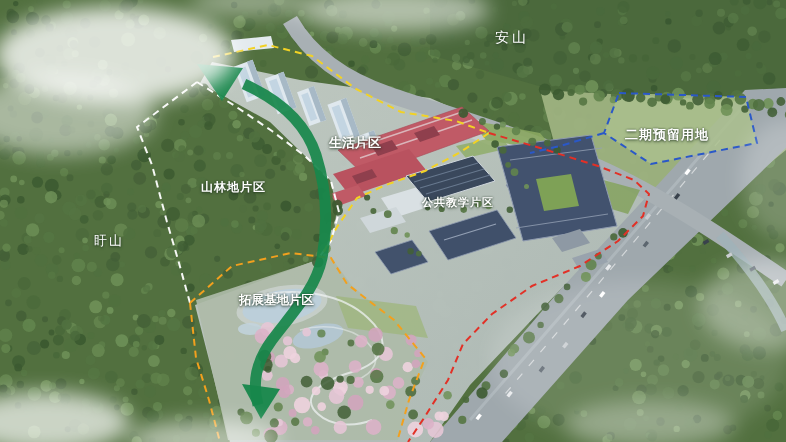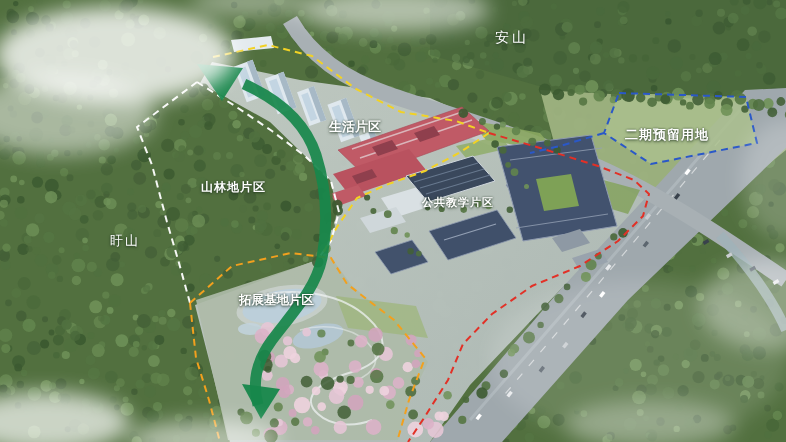--- a/index.html
+++ b/index.html
@@ -4,23 +4,23 @@
 <style>
   html,body{margin:0;padding:0;background:#222;}
   .stage{position:relative;width:786px;height:442px;overflow:hidden;
          font-family:"Liberation Sans","DejaVu Sans",sans-serif;background:#52703f;}
   .stage svg{position:absolute;left:0;top:0;}
   .lbl{position:absolute;color:#ffffff;white-space:nowrap;
        text-shadow:0 1px 3px rgba(30,50,30,.85),0 0 2px rgba(30,50,30,.6);
        line-height:1;user-select:none;}
   .lbl-anshan{left:495px;top:30px;font-size:14px;letter-spacing:3px;}
   .lbl-phase2{left:625px;top:128px;font-size:13px;font-weight:700;letter-spacing:1px;}
-  .lbl-life{left:329px;top:120px;font-size:13px;font-weight:700;text-align:right;}
+  .lbl-life{left:329px;top:136px;font-size:13px;font-weight:700;text-align:right;}
   .lbl-forest{left:201px;top:181px;font-size:12px;font-weight:600;letter-spacing:1px;}
-  .lbl-xushan{left:110px;top:234px;font-size:13px;letter-spacing:2px;}
+  .lbl-xushan{left:94px;top:234px;font-size:13px;letter-spacing:2px;}
   .lbl-teach{left:422px;top:197px;font-size:11px;font-weight:700;letter-spacing:1px;}
   .lbl-exp1{left:227px;top:294px;font-size:12.5px;font-weight:700;padding-left:12px;}
   .lbl-exp2{left:232px;top:312px;font-size:11.5px;font-weight:600;}
 </style>
 </head>
 <body>
 
 <div class="stage">
 <svg id="scene" width="786" height="442" viewBox="0 0 786 442">
   <defs>

